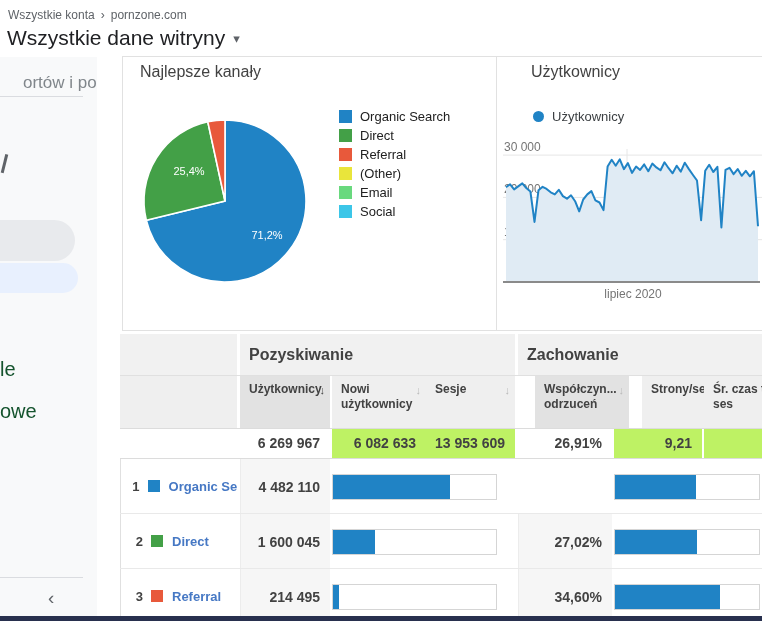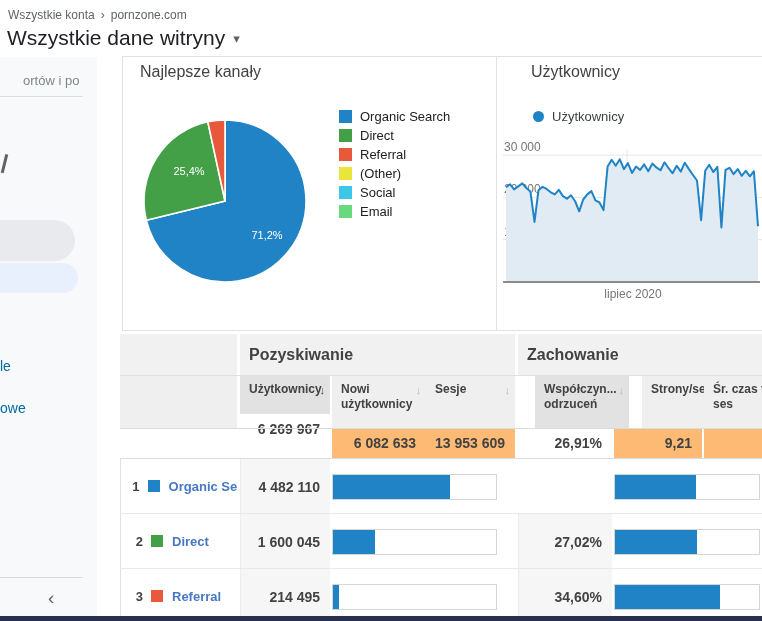--- a/index.html
+++ b/index.html
@@ -9,26 +9,26 @@
 
   
   #topbar { position:absolute; left:0; top:0; width:762px; height:56px; background:#fff; }
   .breadcrumb { position:absolute; left:8px; top:8px; font-size:12px; color:#5f6368; }
   .breadcrumb span.sep { margin:0 6px; color:#5f6368; }
   .page-title { position:absolute; left:7px; top:26px; font-size:21px; color:#202124; }
   .title-caret { display:inline-block; margin-left:8px; font-size:13px; color:#5f6368; transform:translateY(-2px); }
 
   
   #sidebar { position:absolute; left:0; top:57px; width:97px; height:559px; background:#f8f9fa; }
-  .sb-search { position:absolute; left:23px; top:16px; font-size:13px; color:#80868b; white-space:nowrap; }
+  .sb-search { position:absolute; left:23px; top:16px; font-size:17px; color:#80868b; white-space:nowrap; }
   .sb-div1 { position:absolute; left:0; top:39px; width:83px; height:1px; background:#dadce0; }
   .sb-glyph { position:absolute; left:3px; top:97px; width:2.5px; height:19px; background:#5f6368; transform:rotate(14deg); }
   .sb-pill-grey { position:absolute; left:-22px; top:163px; width:97px; height:41px; background:#e8eaed; border-radius:0 21px 21px 0; }
   .sb-pill-blue { position:absolute; left:-22px; top:206px; width:100px; height:30px; background:#e8f0fe; border-radius:0 15px 15px 0; }
-  .sb-frag { position:absolute; left:0; font-size:14px; color:#0369a1; white-space:nowrap; }
+  .sb-frag { position:absolute; left:0; font-size:20px; color:#14532d; white-space:nowrap; }
   .sb-frag.f1 { top:301px; }
   .sb-frag.f2 { top:343px; }
   .sb-div2 { position:absolute; left:0; top:520px; width:83px; height:1px; background:#dadce0; }
   .sb-collapse { position:absolute; left:48px; top:530px; font-size:19px; color:#5f6368; cursor:pointer; }
 
   
   #card { position:absolute; left:122px; top:56px; width:640px; height:275px;
     border-top:1px solid #e1e1e1; border-left:1px solid #e1e1e1; border-bottom:1px solid #e1e1e1; background:#fff; }
   .card-vdiv { position:absolute; left:373px; top:0; width:1px; height:274px; background:#e1e1e1; }
   .card-title { position:absolute; top:6px; font-size:16px; color:#424242; }
@@ -48,21 +48,21 @@
 
   
   #gatable { position:absolute; left:120px; top:334px; width:642px; height:282px; overflow:hidden; background:#fff; }
   .tcell { position:absolute; overflow:hidden;font-weight:bold; }
   .group-hd { background:#f1f1f1; font-size:16px; color:#424242; line-height:41px; padding-left:9px; }
   .col-hd { background:#efefef; font-size:12px; font-weight:bold; color:#424242; padding:7px 6px 0 9px; line-height:15px; }
   .col-hd.sorted { background:#e2e2e2; }
   .sort-arrow { position:absolute; right:5px; top:8px; font-size:11px; color:#b9b9b9; font-weight:normal; }
   .sort-arrow.active { color:#424242; }
   .tot { font-size:14px; color:#424242; text-align:right; padding:7px 10px 0 0; background:#fff; }
-  .tot.shade { background:#fdba74; }
+  .tot.shade { background:#bef264; }
   .hline { position:absolute; left:0; width:642px; height:1px; background:#e0e0e0; }
   .num-cell { background:#f6f6f6; font-size:14px; color:#424242; text-align:right;
     padding:20px 10px 0 0; border-left:1px solid #ececec; }
   .label-cell { background:#fff; font-size:13px; color:#424242; display:flex; align-items:center;
     border-left:1px solid #e0e0e0; }
   .rank { width:22px; text-align:right; margin-right:8px; }
   .row-sq { width:12px; height:12px; margin-right:9px; flex:0 0 12px; }
   .chan-link { color:#4678c4; white-space:nowrap; overflow:hidden; cursor:pointer; }
   .barzone { background:#fff; }
   .barbox { position:absolute; top:15px; height:26px; background:#fff; border:1px solid #d5d5d5; }
@@ -120,26 +120,26 @@
         </div>
         <div class="lg-item">
           <div class="lg-sq" style="background: rgb(232, 89, 59);"></div>
           <div class="lg-label">Referral</div>
         </div>
         <div class="lg-item">
           <div class="lg-sq" style="background: rgb(233, 229, 59);"></div>
           <div class="lg-label">(Other)</div>
         </div>
         <div class="lg-item">
+          <div class="lg-sq" style="background: rgb(105, 217, 126);"></div>
+          <div class="lg-label">Email</div>
+        </div>
+        <div class="lg-item">
           <div class="lg-sq" style="background: rgb(60, 198, 232);"></div>
           <div class="lg-label">Social</div>
-        </div>
-        <div class="lg-item">
-          <div class="lg-sq" style="background: rgb(105, 217, 126);"></div>
-          <div class="lg-label">Email</div>
         </div>
       </div>
 
     <div id="users-legend">
       <div class="ul-dot" style="background: rgb(32, 131, 197);"></div>
       <div class="ul-label">Użytkownicy</div>
     </div>
     <svg id="line-svg" width="262" height="165" viewBox="0 0 262 165">
         <line x1="2" y1="14.100000000000009" x2="262" y2="14.100000000000009" stroke="#e6e6e6" stroke-width="1"></line>
         <text x="3" y="10.100000000000009" font-size="12" fill="#757575">30 000</text>
@@ -160,21 +160,21 @@
       <div class="tcell group-hd" style="left: 120px; top: 0px; width: 275px; height: 41px;">Pozyskiwanie</div>
       <div class="tcell group-hd" style="left: 398px; top: 0px; width: 244px; height: 41px;">Zachowanie</div>
       <div class="tcell col-hd" style="left: 0px; top: 41px; width: 117px; height: 53px;"></div>
       <div class="tcell col-hd sorted" style="left: 120px; top: 41px; width: 90px; height: 53px;">Użytkownicy<span class="sort-arrow active">↓</span></div>
       <div class="tcell col-hd" style="left: 212px; top: 41px; width: 94px; height: 53px;">Nowi użytkownicy<span class="sort-arrow">↓</span></div>
       <div class="tcell col-hd" style="left: 306px; top: 41px; width: 89px; height: 53px;">Sesje<span class="sort-arrow">↓</span></div>
       <div class="tcell col-hd sorted" style="left: 398px; top: 41px; width: 94px; height: 53px; margin-left: 17px;">Współczyn... odrzuceń<span class="sort-arrow">↓</span></div>
       <div class="tcell col-hd" style="left: 494px; top: 41px; width: 88px; height: 53px; margin-left: 28px;">Strony/sesja<span class="sort-arrow">↓</span></div>
       <div class="tcell col-hd" style="left: 584px; top: 41px; width: 110px; height: 53px;">Śr. czas trwania ses</div>
       <div class="tcell tot" style="left: 0px; top: 94px; width: 117px; height: 30px;"></div>
-      <div class="tcell tot" style="left: 120px; top: 80px; width: 90px; height: 30px;">6 269 967</div>
+      <div class="tcell tot" style="left: 120px; top: 94px; width: 90px; height: 30px;">6 269 967</div>
       <div class="tcell tot shade" style="left: 212px; top: 94px; width: 94px; height: 30px;">6 082 633</div>
       <div class="tcell tot shade" style="left: 306px; top: 94px; width: 89px; height: 30px;">13 953 609</div>
       <div class="tcell tot" style="left: 398px; top: 94px; width: 94px; height: 30px; text-align: right;">26,91%</div>
       <div class="tcell tot shade" style="left: 494px; top: 94px; width: 88px; height: 30px;">9,21</div>
       <div class="tcell tot shade" style="left: 584px; top: 94px; width: 110px; height: 30px;">00:07</div>
       <div class="hline" style="top: 41px; background: rgb(224, 224, 224);"></div>
       <div class="hline" style="top: 94px; background: rgb(220, 220, 220);"></div>
       <div class="hline" style="top: 124px; background: rgb(220, 220, 220);"></div>
       <div class="hline" style="top: 179px; background: rgb(233, 233, 233);"></div>
       <div class="hline" style="top: 234px; background: rgb(233, 233, 233);"></div>

